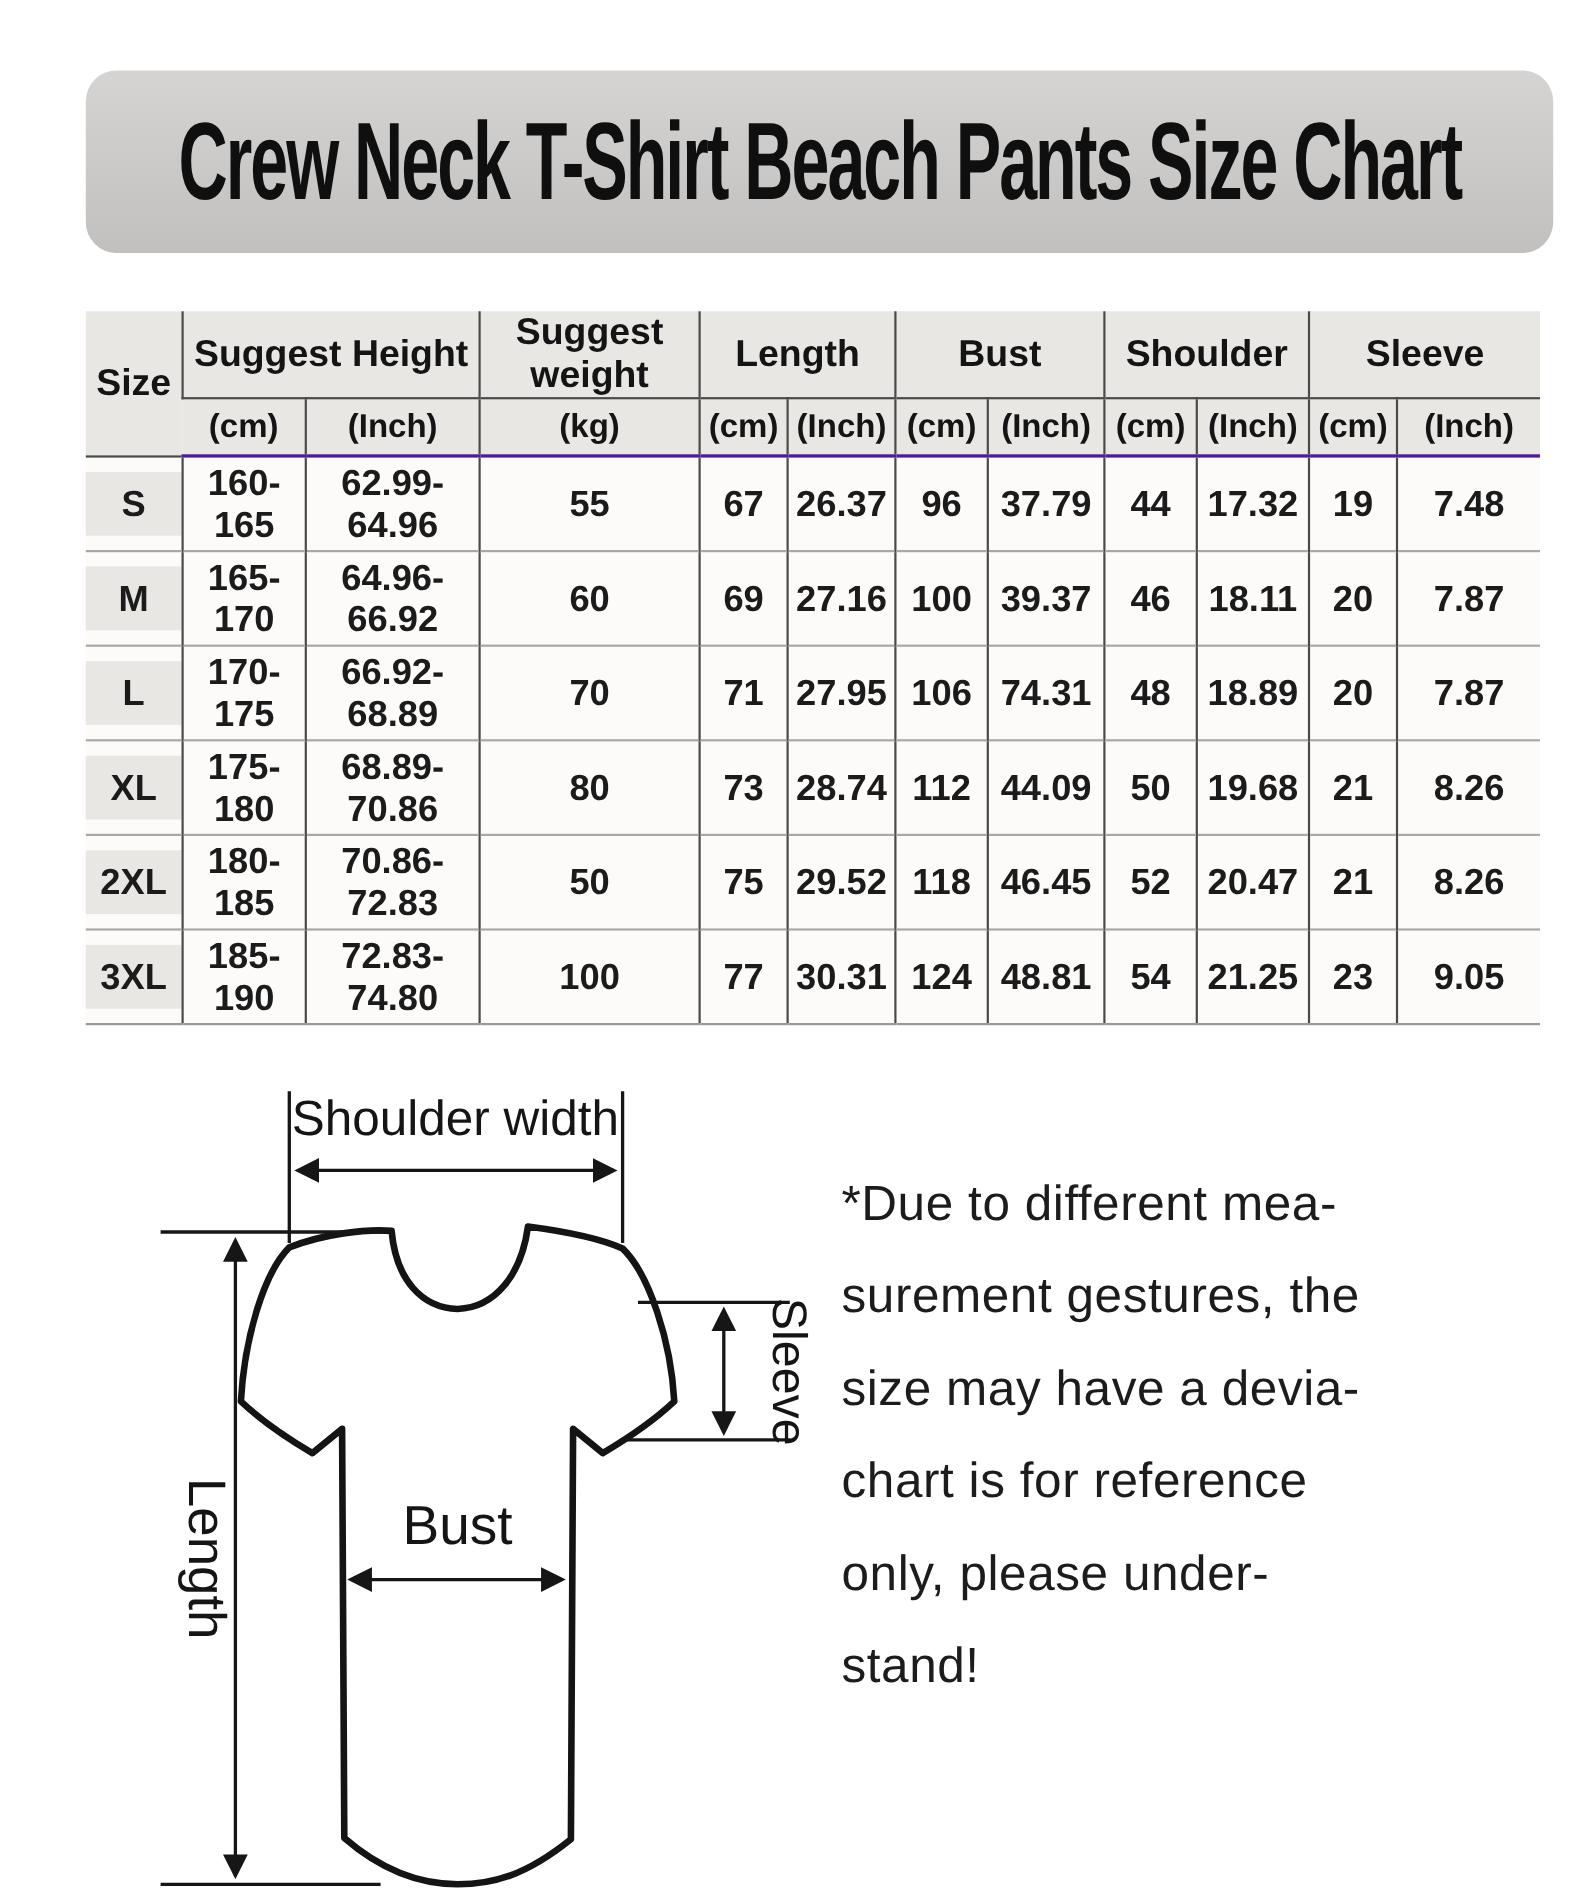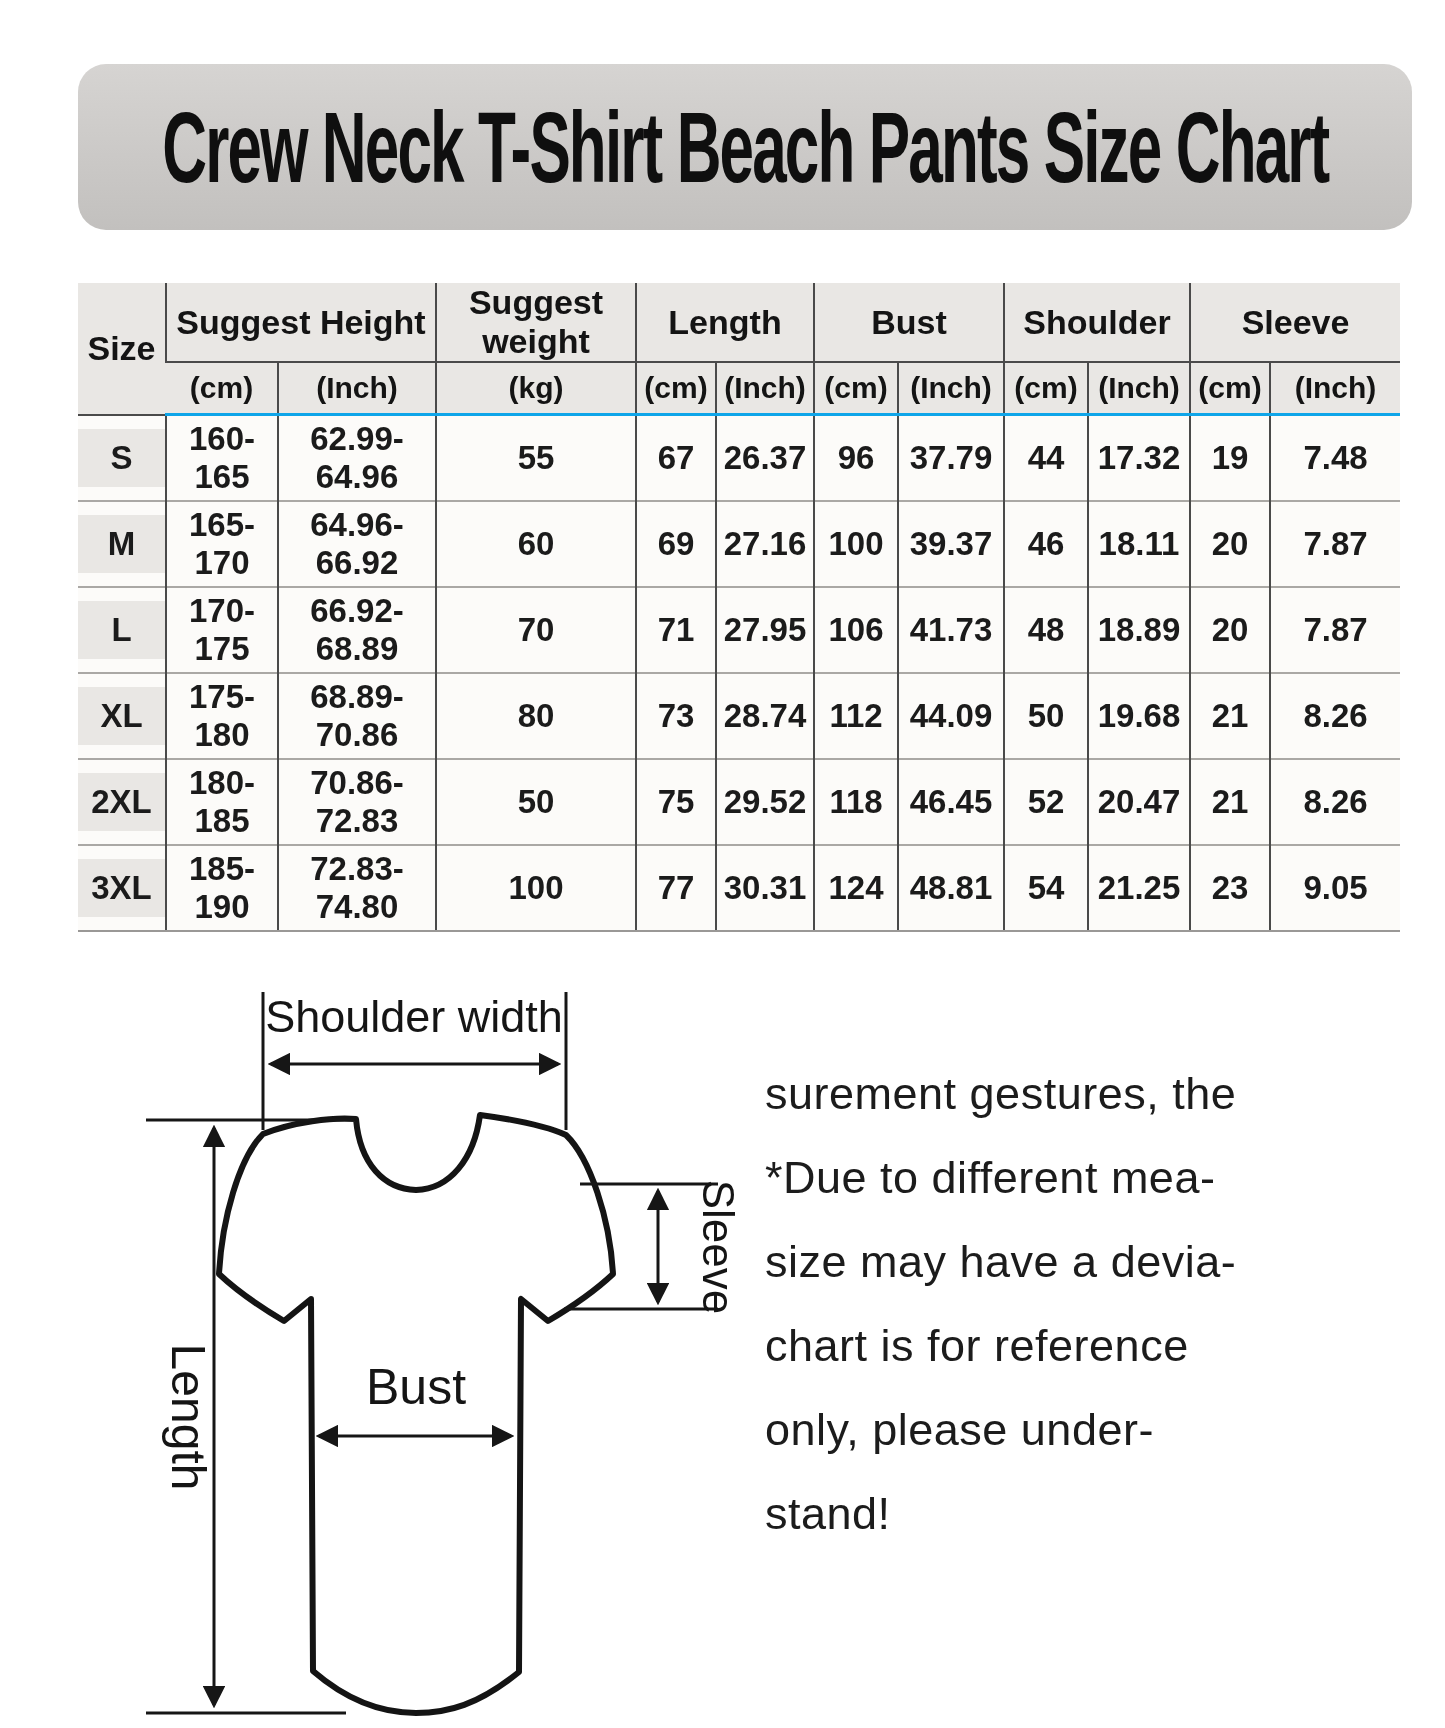--- a/index.html
+++ b/index.html
@@ -44,21 +44,21 @@
     text-align:center; vertical-align:middle;
     padding:0;
   }
   table.size-table th {
     background:#e9e7e4;
     color:#141414;
     font-weight:700;
     font-size:34px;
   }
   tr.group-row th { height:62px; border-bottom:2px solid #4a4a4a; }
-  tr.unit-row th  { height:50px; font-size:30px; border-bottom:3px solid #0ea5e9; }
+  tr.unit-row th  { height:50px; font-size:30px; border-bottom:3px solid #4c1d95; }
   table.size-table th, table.size-table td { border-left:2px solid #4a4a4a; }
   table.size-table tr > *:first-child { border-left:none; }
   tr.data-row td {
     height:84px;
     font-size:33px;
     font-weight:700;
     color:#1b1b1b;
     background:#fcfbf9;
     border-top:2px solid #aaa8a5;
   }
@@ -170,21 +170,21 @@
     <tr class="data-row">
       <td class="size-cell">
             <span class="chip">L</span>
           </td>
       <td>170-175</td>
       <td class="inch">66.92-68.89</td>
       <td>70</td>
       <td>71</td>
       <td class="inch">27.95</td>
       <td>106</td>
-      <td class="inch">41.73</td>
+      <td class="inch">74.31</td>
       <td>48</td>
       <td class="inch">18.89</td>
       <td>20</td>
       <td class="inch">7.87</td>
     </tr>
     <tr class="data-row">
       <td class="size-cell">
             <span class="chip">XL</span>
           </td>
       <td>175-180</td>
@@ -270,21 +270,21 @@
     <text x="298" y="432" text-anchor="middle" font-size="50" fill="#151515">Bust</text>
     <line x1="201" y1="464" x2="393" y2="464" stroke="#161616" stroke-width="3" marker-start="url(#ah)" marker-end="url(#ah)"></line>
 
     <line x1="462" y1="212" x2="600" y2="212" stroke="#161616" stroke-width="3"></line>
     <line x1="446" y1="337" x2="600" y2="337" stroke="#161616" stroke-width="3"></line>
     <line x1="540" y1="219" x2="540" y2="330" stroke="#161616" stroke-width="3" marker-start="url(#ah)" marker-end="url(#ah)"></line>
     <text x="585" y="275" text-anchor="middle" font-size="44" fill="#151515" transform="rotate(90 585 275)">Sleeve</text>
   </svg>
 
   <div class="disclaimer">
+    <div class="line">*Due to different mea-</div>
     <div class="line">surement gestures, the</div>
-    <div class="line">*Due to different mea-</div>
     <div class="line">size may have a devia-</div>
     <div class="line">chart is for reference</div>
     <div class="line">only, please under-</div>
     <div class="line">stand!</div>
   </div>
 
 </div>
 
 </body></html>

